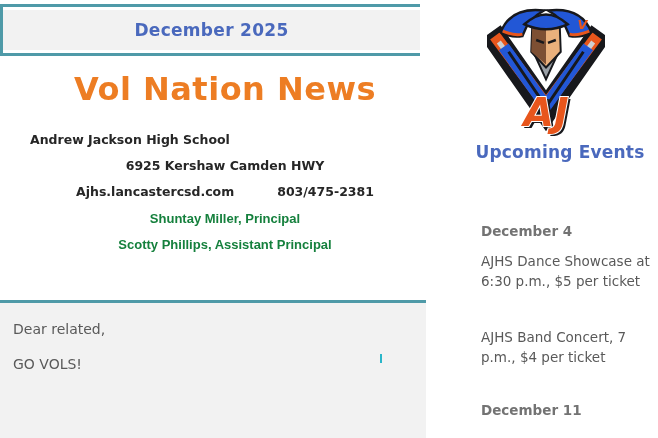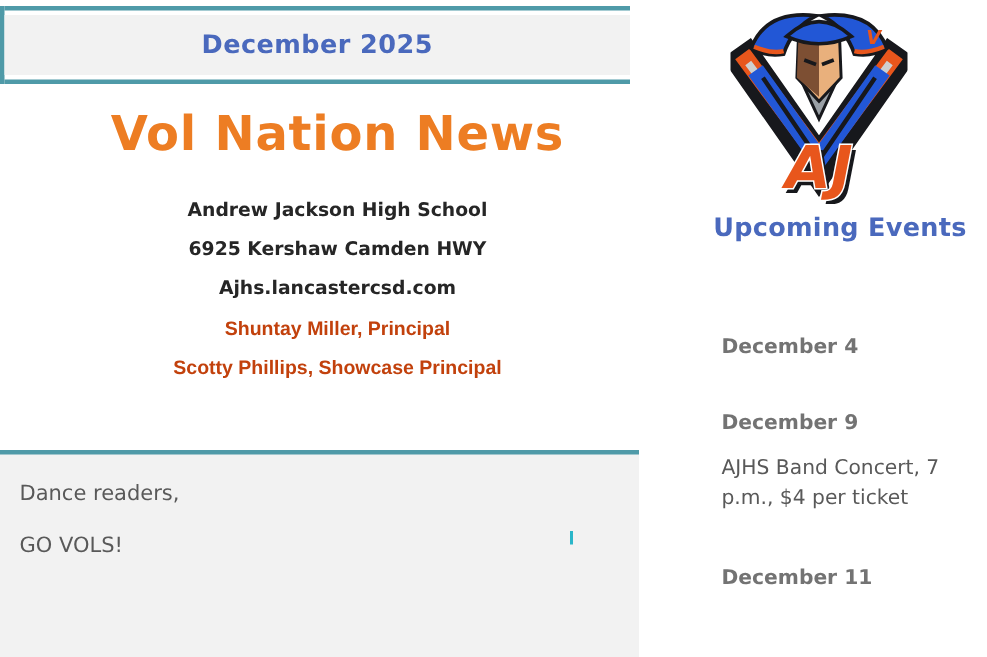--- a/index.html
+++ b/index.html
@@ -18,30 +18,30 @@
     display:flex; align-items:center; justify-content:center;
     font-size:17px; font-weight:bold; color:#4a69bd; letter-spacing:.3px;
   }
 
   
   .news-title {
     position:absolute; left:30px; top:70px; width:390px; text-align:center;
     font-size:32px; font-weight:bold; color:#ed7d23; letter-spacing:.5px;
   }
   .address-block {
-    position:absolute; left:30px; top:127px; width:390px; text-align:center;
+    position:absolute; left:30px; top:127px; width:390px; 
     font-size:12.5px; font-weight:bold; color:#262626; line-height:26px;
   }
   .addr-row { display:flex; justify-content:center; }
   .gap-sm { gap:26px; } .gap-lg { gap:43px; }
 
   
   .staff-block {
     position:absolute; left:30px; top:206px; width:390px; text-align:center;
-    font-size:13px; font-weight:bold; color:#c2410c; line-height:26px;
+    font-size:13px; font-weight:bold; color:#15803d; line-height:26px;
   }
 
   
   .letter-box {
     position:absolute; left:0; top:300px; width:426px; height:160px;
     background:#f2f2f2; border-top:3px solid #4f9aa8;
     padding:16px 11px 0 13px;
     color:#595959; font-size:14px; line-height:21px;
   }
   .letter-box .greeting { margin-bottom:14px; }
@@ -70,30 +70,31 @@
 
 <div class="news-title geo">Vol Nation News</div>
 
 <div class="address-block geo">
   <div>Andrew Jackson High School</div>
   <div class="addr-row gap-sm">
     <span>6925 Kershaw Camden HWY</span>
   </div>
   <div class="addr-row gap-lg">
     <span>Ajhs.lancastercsd.com</span>
+    <span>803/475-2381</span>
   </div>
 </div>
 
 <div class="staff-block">
   <div>Shuntay Miller, Principal</div>
-  <div>Scotty Phillips, Showcase Principal</div>
+  <div>Scotty Phillips, Assistant Principal</div>
 </div>
 
 <div class="letter-box geo">
-  <div class="greeting">Dance readers,</div>
+  <div class="greeting">Dear related,</div>
   <div>GO VOLS!</div>
 </div>
 <div class="caret"></div>
 
 <svg class="logo" viewBox="0 0 120 135" aria-hidden="true">
 
   <path d="M4 30 L60 110 L116 30" stroke="#17181c" stroke-width="24" fill="none"></path>
   <path d="M8 34 L60 104 L112 34" stroke="#e8561c" stroke-width="12" fill="none"></path>
   <path d="M12 40 L60 104 L108 40" stroke="#cfcfcf" stroke-width="5" fill="none"></path>
   <path d="M17 45 L60 105 L103 45" stroke="#2257d6" stroke-width="12" fill="none"></path>
@@ -113,22 +114,22 @@
 
   <text x="63" y="128" font-size="40" font-style="italic" font-weight="bold" text-anchor="middle" fill="#17181c" font-family="DejaVu Sans, sans-serif">AJ</text>
   <text x="60" y="125" font-size="40" font-style="italic" font-weight="bold" text-anchor="middle" fill="#e8561c" stroke="#ffffff" stroke-width="2" paint-order="stroke" font-family="DejaVu Sans, sans-serif">AJ</text>
 </svg>
 
 <div class="events-title geo">Upcoming Events</div>
 
 <div class="events">
   <div class="event">
     <div class="event-date geo">December 4</div>
+    <div class="event-desc geo">AJHS Dance Showcase at 6:30 p.m., $5 per ticket</div>
   </div>
   <div class="event">
-    <div class="event-date geo">December 9</div>
     <div class="event-desc geo">AJHS Band Concert, 7 p.m., $4 per ticket</div>
   </div>
   <div class="event">
     <div class="event-date geo">December 11</div>
     <div class="event-desc geo"></div>
   </div>
 </div>
 
 </body></html>

